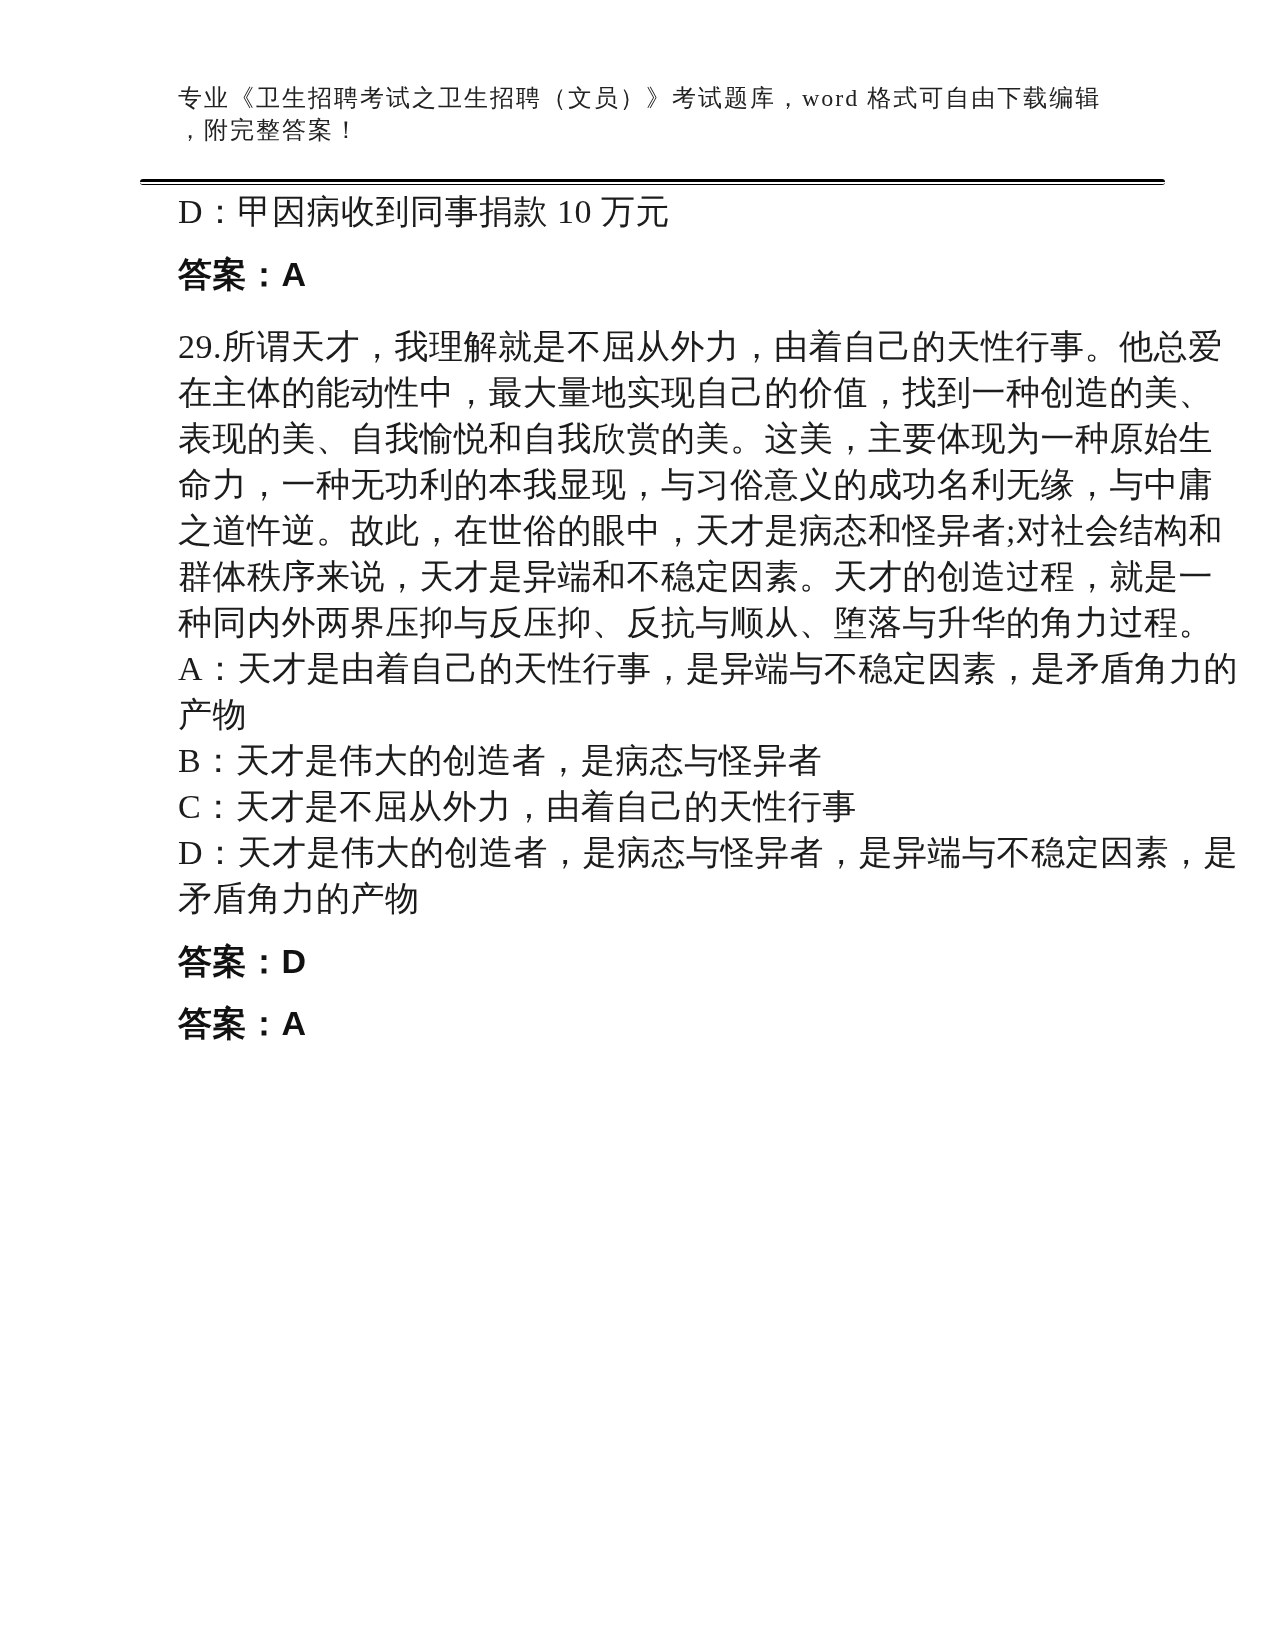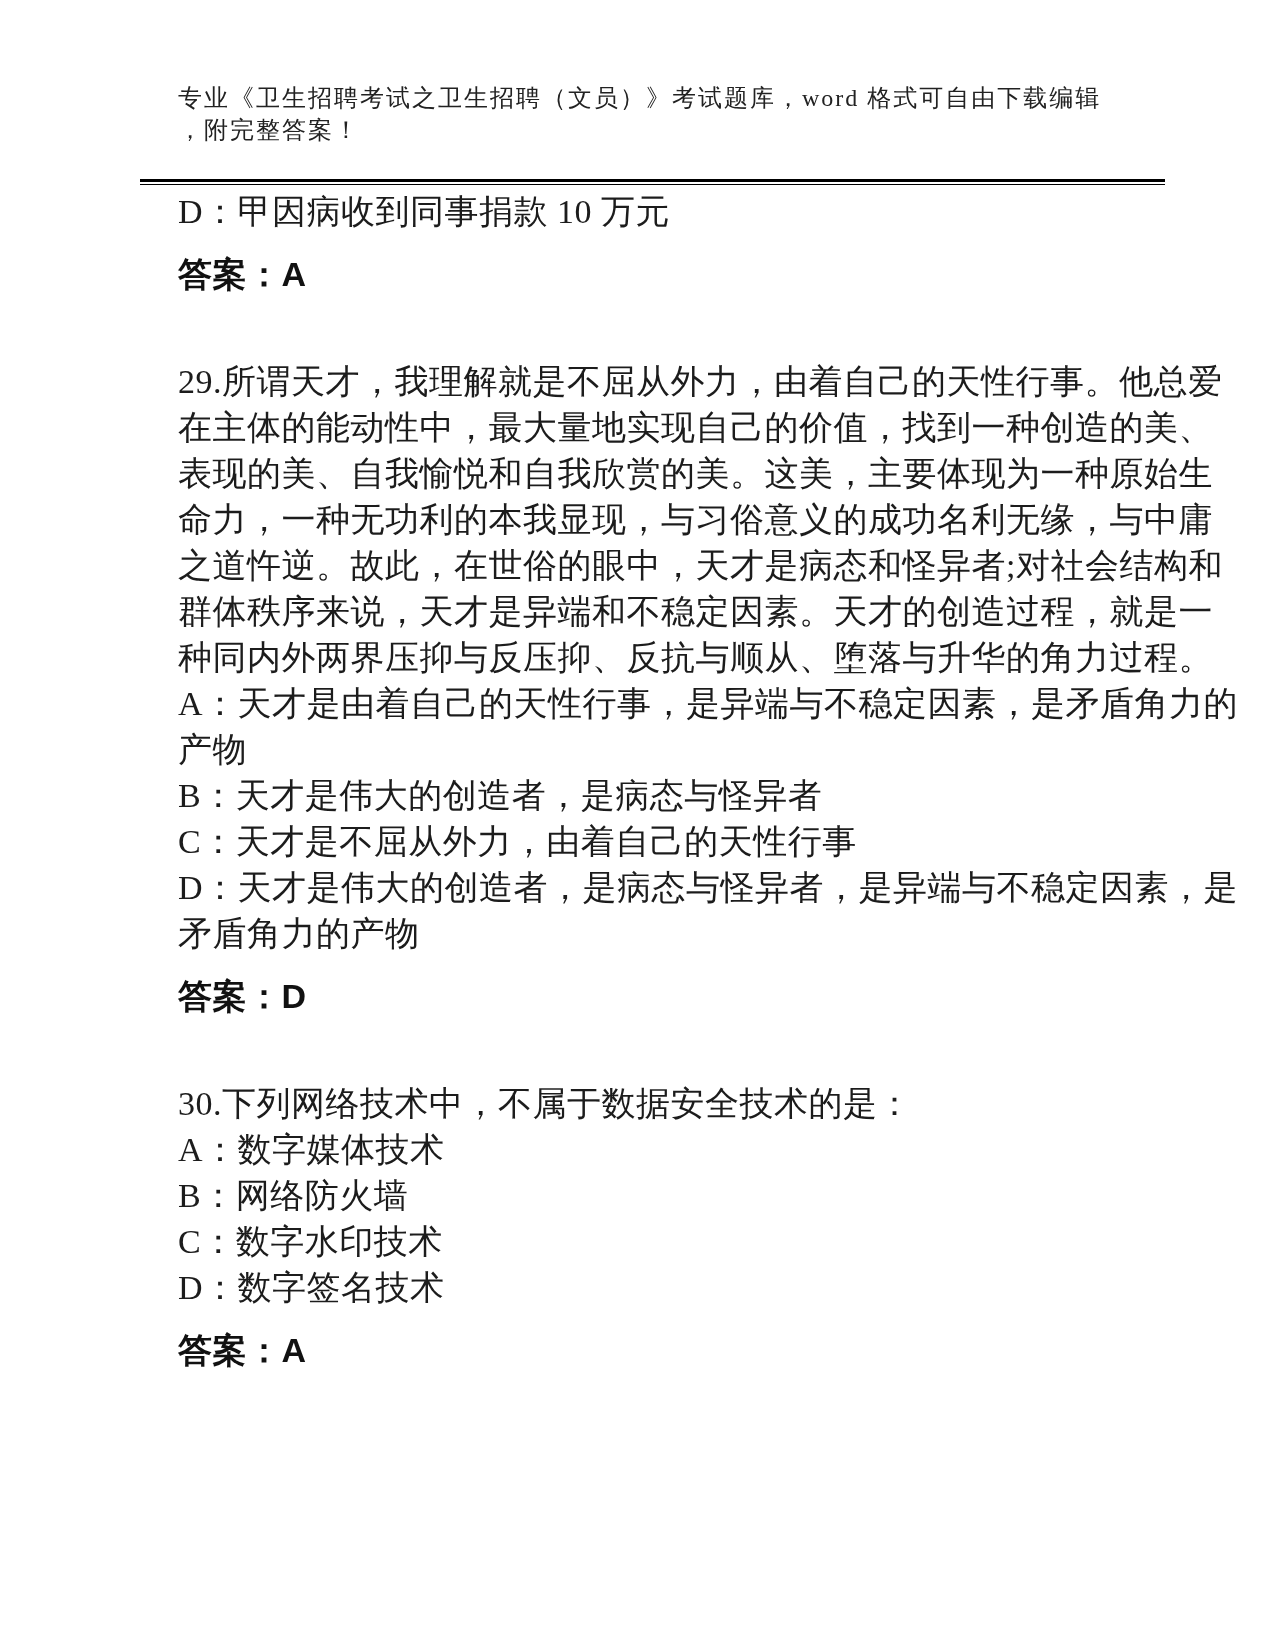--- a/index.html
+++ b/index.html
@@ -1,15 +1,15 @@
 <!DOCTYPE html>
 <html><head>
 <meta charset="utf-8">
 <style>
-  * { margin: 0; padding: 0; box-sizing: border-box; }
+  * { margin: 0; padding: 0; box-sizing: border-box; border-radius: 13px; }
   html, body { background: #ffffff; }
   .page {
     position: relative;
     width: 1275px;
     height: 1650px;
     background: #ffffff;
     overflow: hidden;
     padding: 82px 170px 0 178px;
     color: #1c1c1c;
     font-family: "Liberation Serif", "DejaVu Serif", serif;
@@ -33,21 +33,21 @@
     margin-top: 4px;
   }
   .doc-body p {
     font-size: 34px;
     line-height: 46px;
     letter-spacing: 0.5px;
     white-space: pre;
     color: #1c1c1c;
   }
   .doc-body p.question {
-    margin-top: 62px;
+    margin-top: 27px;
   }
   .doc-body p.answer {
     font-family: "Liberation Sans", "DejaVu Sans", sans-serif;
     font-weight: 700;
     color: #111111;
     margin-top: 16px;
   }
 </style>
 </head>
 <body>
@@ -72,22 +72,17 @@
 种同内外两界压抑与反压抑、反抗与顺从、堕落与升华的角力过程。
 A：天才是由着自己的天性行事，是异端与不稳定因素，是矛盾角力的
 产物
 B：天才是伟大的创造者，是病态与怪异者
 C：天才是不屈从外力，由着自己的天性行事
 D：天才是伟大的创造者，是病态与怪异者，是异端与不稳定因素，是
 矛盾角力的产物</p>
 
     <p class="answer">答案：D</p>
 
-    <p class="question">30.下列网络技术中，不属于数据安全技术的是：
-A：数字媒体技术
-B：网络防火墙
-C：数字水印技术
-D：数字签名技术</p>
 
     <p class="answer">答案：A</p>
 
   </div>
 </div>
 
 </body></html>

